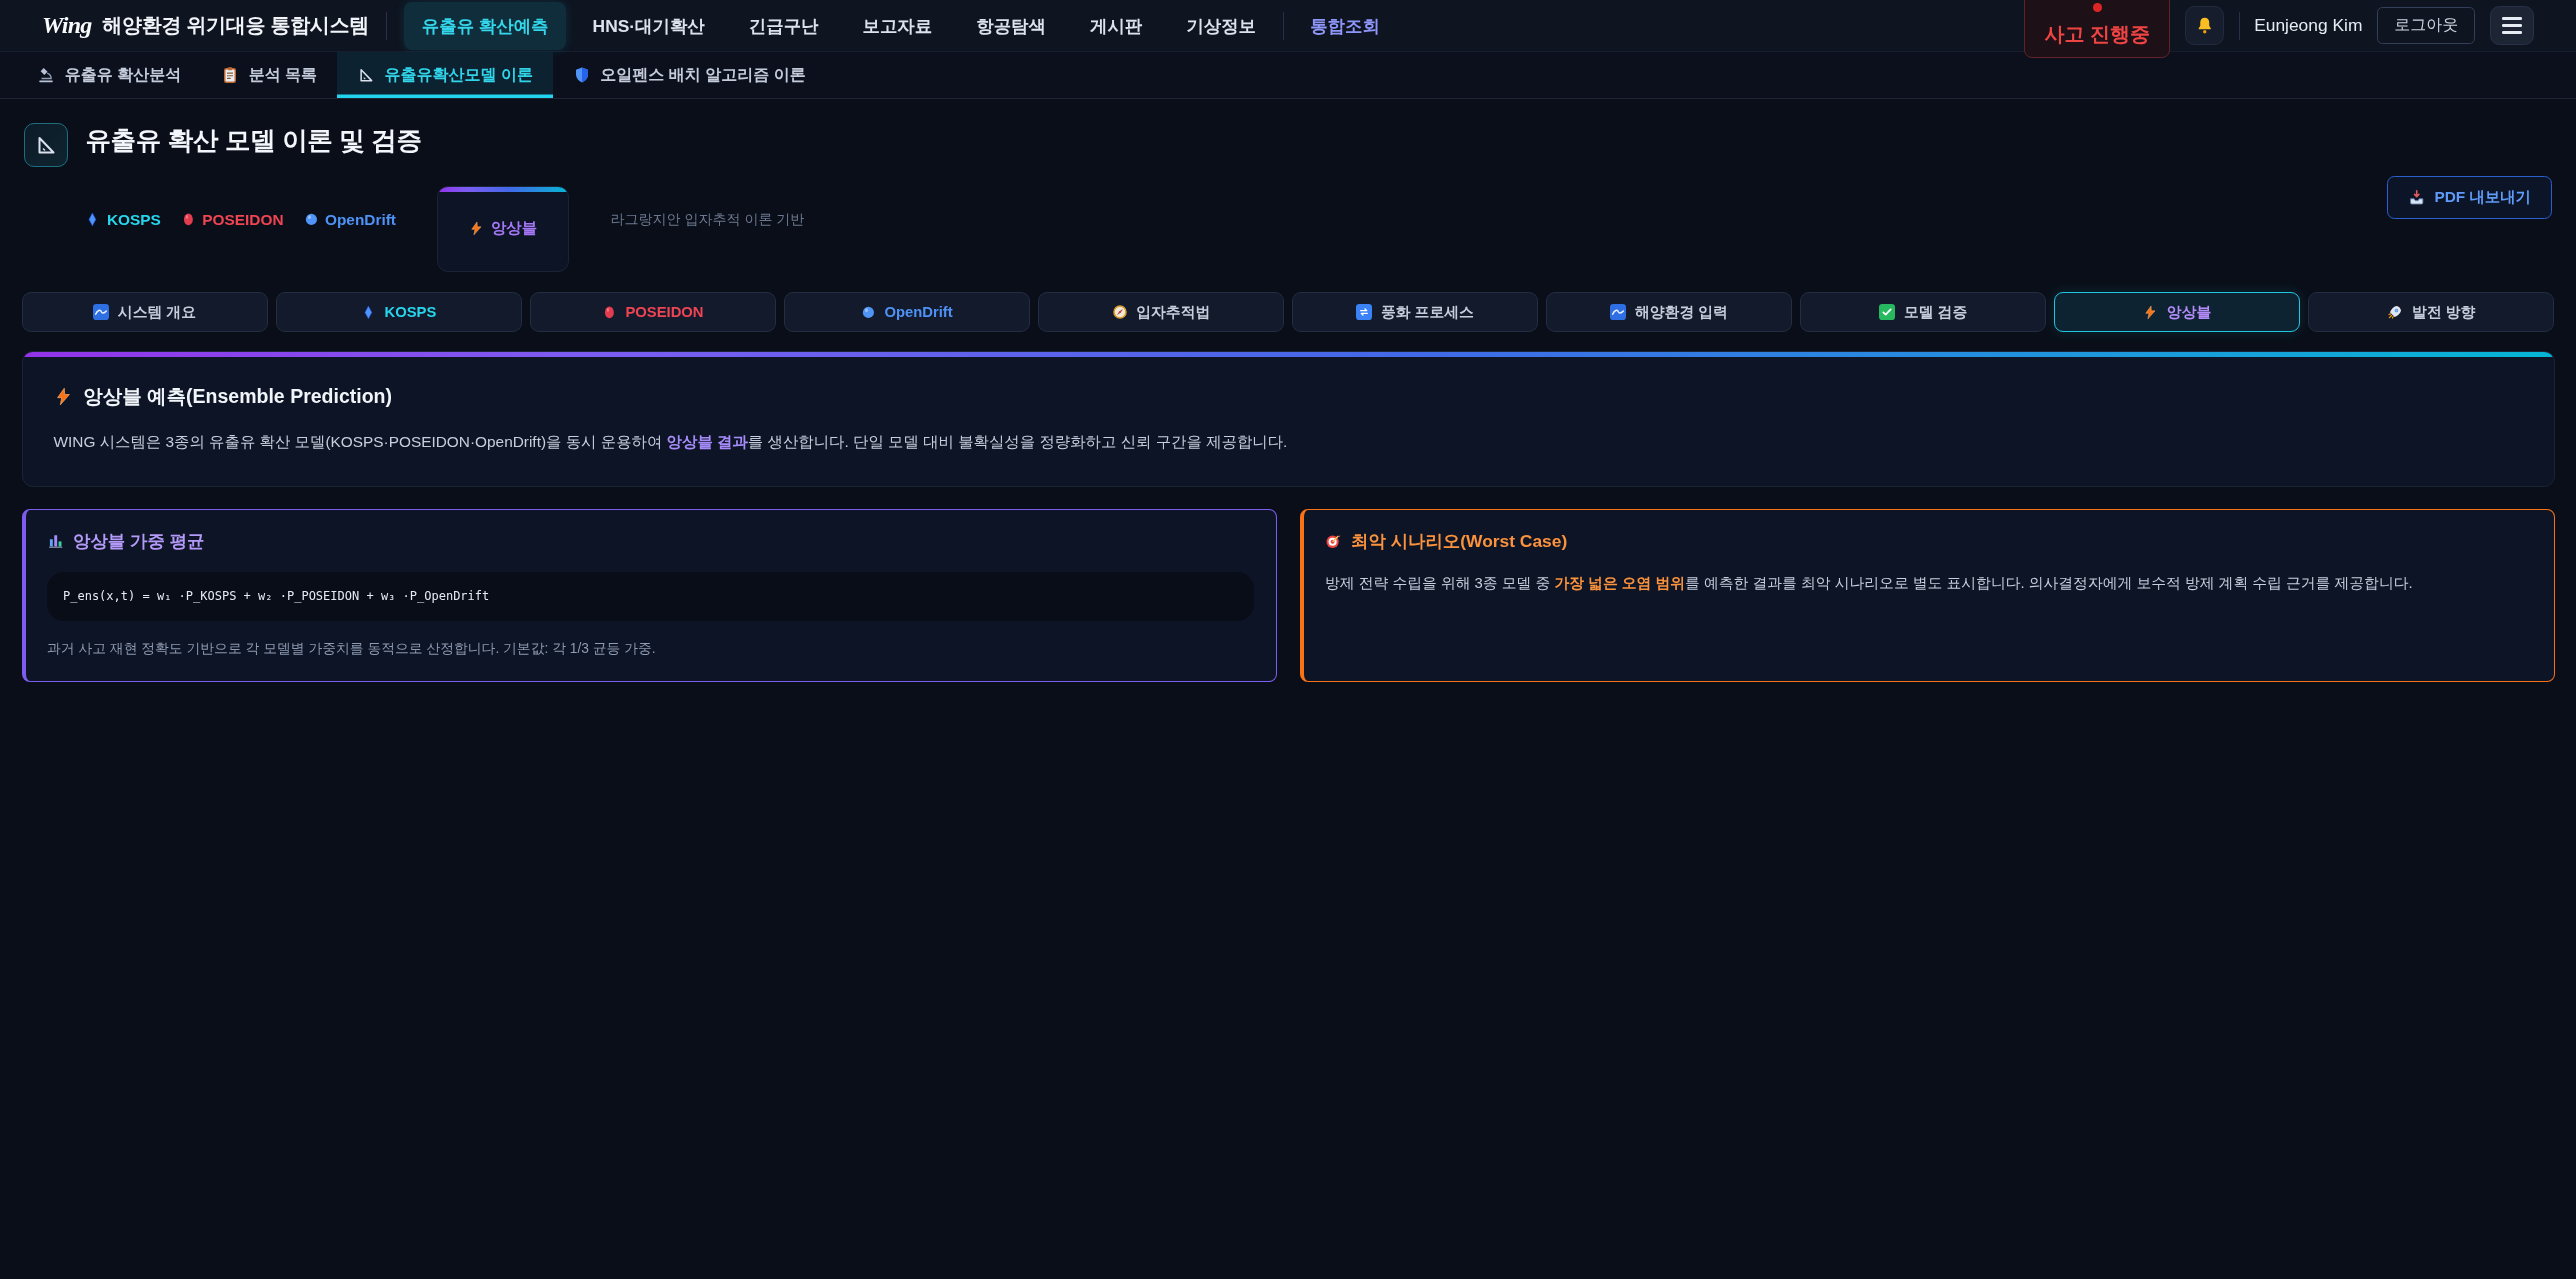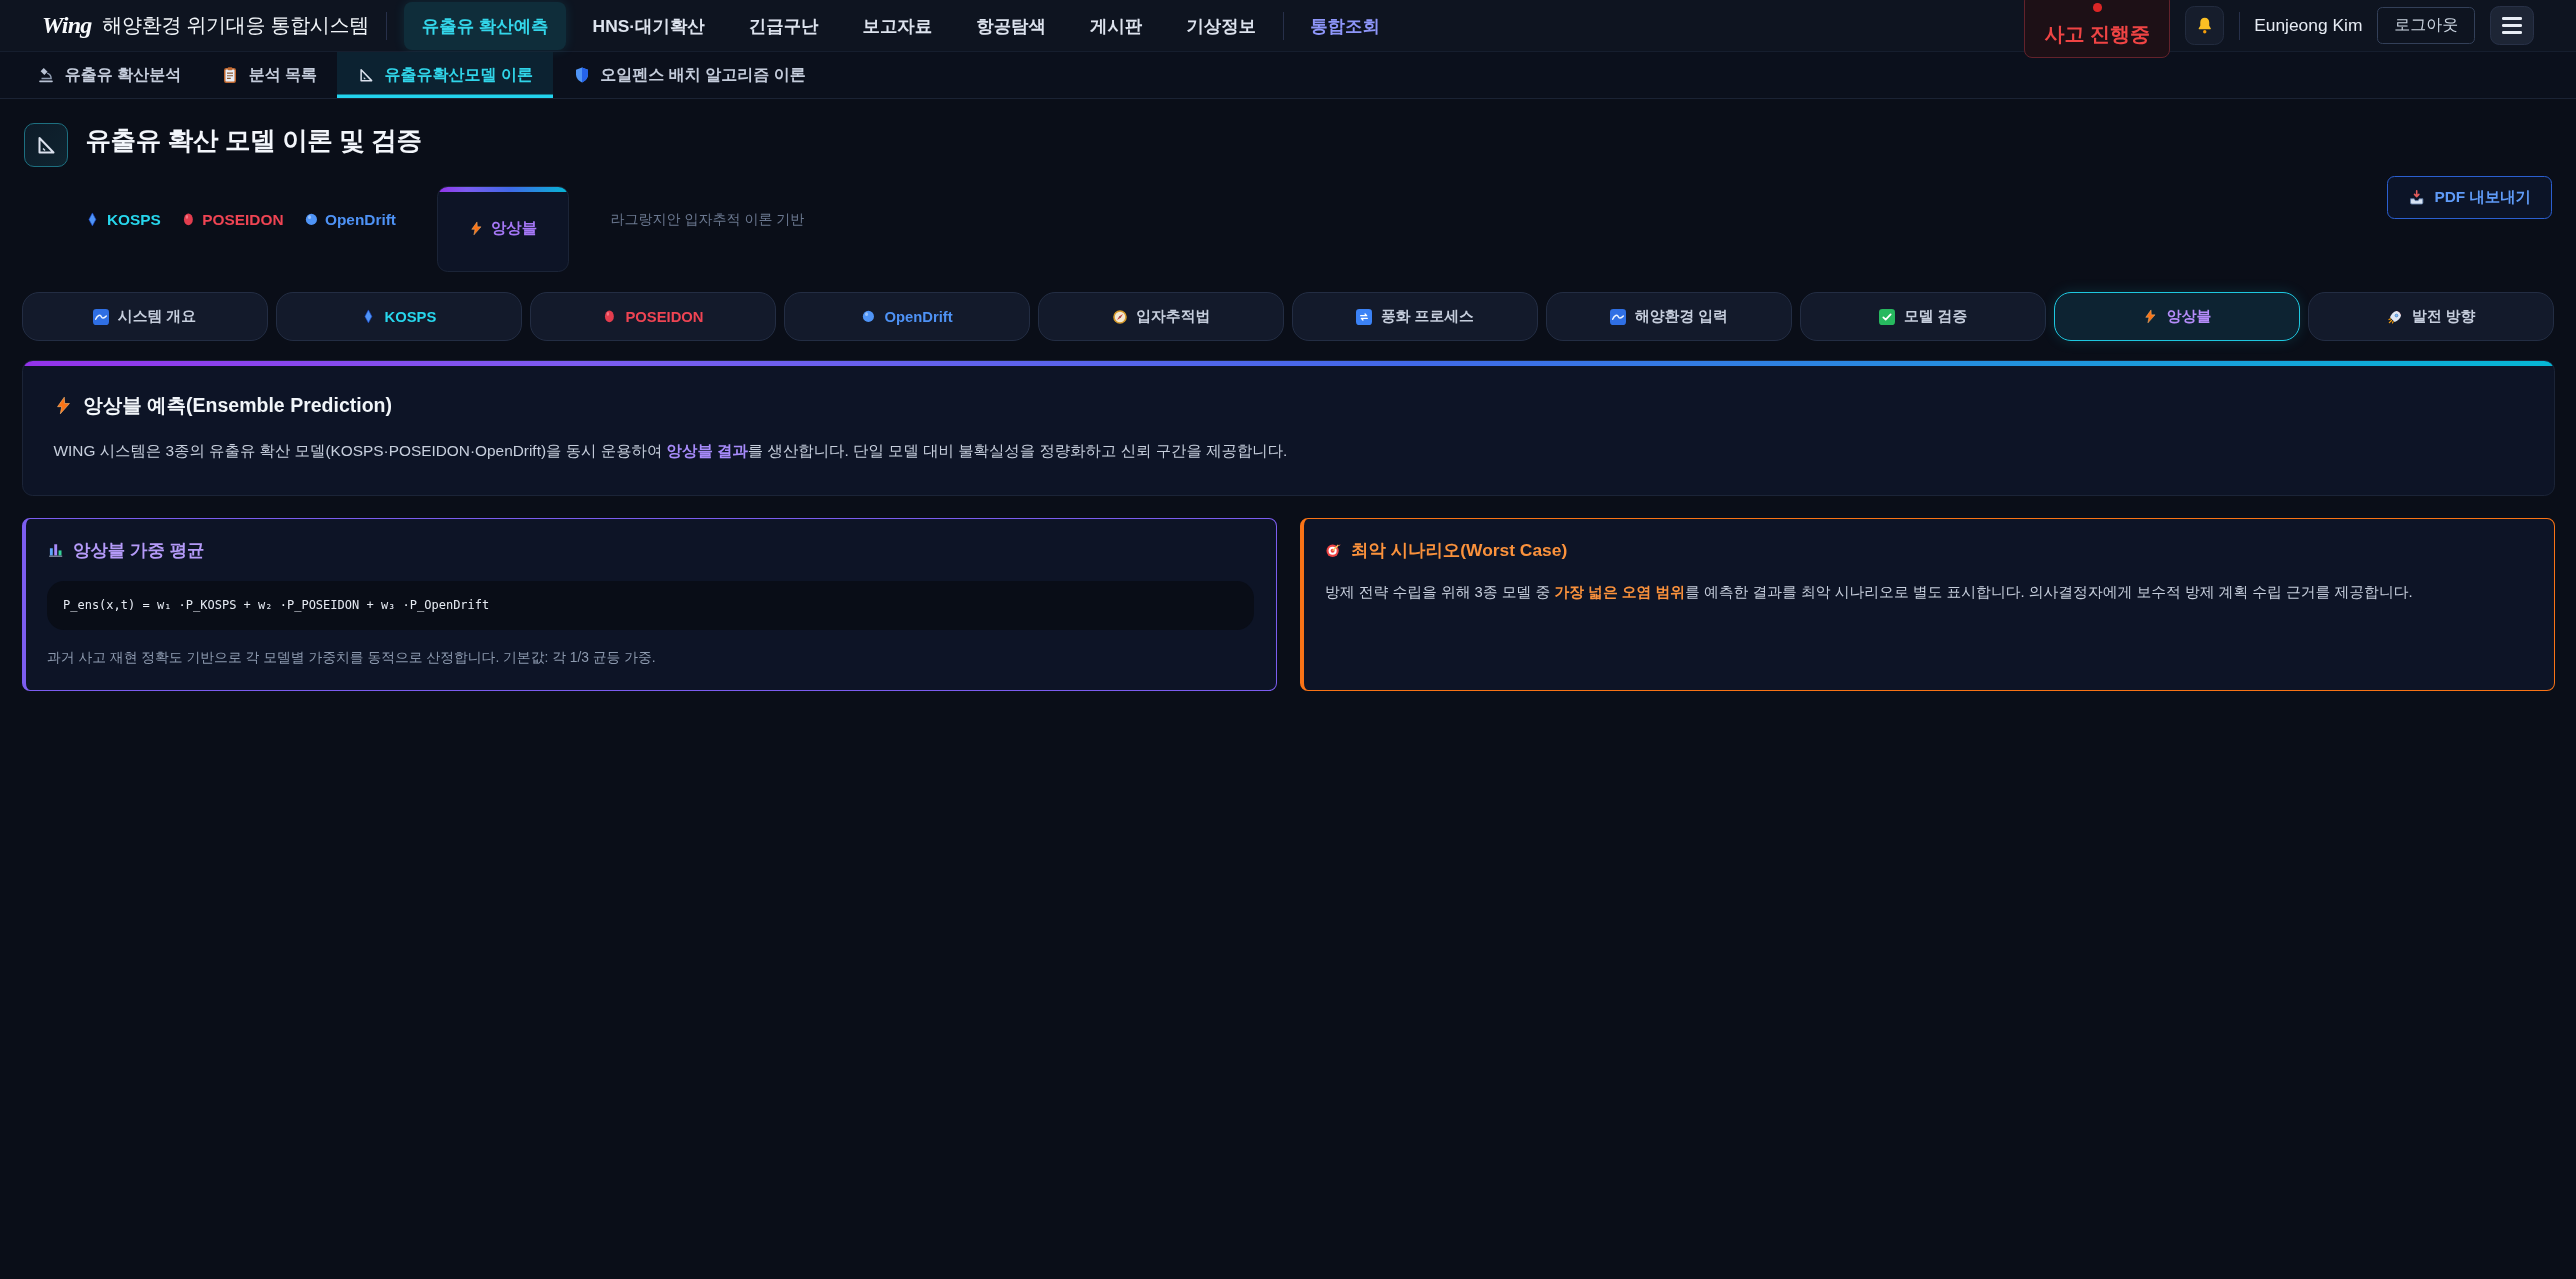--- a/index.html
+++ b/index.html
@@ -10,21 +10,21 @@
   }
   svg { display:block; }
 
   
   .topnav {
     height:52px; display:flex; align-items:center; gap:17.4px;
     padding:0 42px; background:#0e1420; border-bottom:0.7px solid #161e2e;
   }
   .logo { display:flex; align-items:center; gap:10.7px; white-space:nowrap; }
   .logo-mark { font-family:"Liberation Serif", serif; font-style:italic; font-weight:700; font-size:24px; color:#f8fafc; letter-spacing:-0.7px; }
-  .logo-title { font-size:20px; font-weight:400; color:#f1f5f9; letter-spacing:-0.3px; }
+  .logo-title { font-size:20px; font-weight:700; color:#f1f5f9; letter-spacing:-0.3px; }
   .vdiv { width:0.7px; height:28px; background:#27304a; flex:0 0 auto; }
   .nav-items { display:flex; align-items:center; gap:9.4px; }
   .nav-item { font-size:17.4px; font-weight:700; color:#dde3ee; padding:12px 17.4px; border-radius:8px; cursor:pointer; white-space:nowrap; }
   .nav-item.active { background:#0f2d3a; color:#33d6ea; box-shadow:0 0 12px rgba(34,211,238,.12); }
   .nav-item.violet { color:#8e96f9; }
   .topnav-right { margin-left:auto; display:flex; align-items:center; gap:14.8px; }
   .incident-badge {
     display:flex; align-items:center; gap:9.4px; font-size:20px; font-weight:700; color:#ef4444;
     border:0.7px solid #63222b; background:#1d1016; border-radius:8px; padding:8.7px 19px; white-space:nowrap;flex-direction:column;
   }
@@ -54,22 +54,22 @@
   .badge.poseidon{ color:#ef4453; }
   .badge.opendrift{ color:#4e92f5; }
   .badge.ensemble{ color:#a678f8; }
   .head-subtitle { color:#6b7890; font-size:14px; font-weight:500; white-space:nowrap; }
   .pdf-btn { margin-left:auto; align-self:center; display:flex; align-items:center; gap:9.4px;
     border:1.3px solid #2b5fd0; color:#5f9bf8; background:rgba(37,99,235,.07);
     font-size:15.4px; font-weight:800; border-radius:7.4px; padding:10px 20px; cursor:pointer; white-space:nowrap; font-family:inherit; }
 
   
   .chip-row { margin:4px 21.5px 0; display:flex; gap:8px; }
-  .chip { flex:1; height:49px; display:flex; align-items:center; justify-content:center; gap:8.7px;
-    border:0.7px solid #232d43; background:#131a2b; border-radius:17px;
+  .chip { flex:1; height:40px; display:flex; align-items:center; justify-content:center; gap:8.7px;
+    border:0.7px solid #232d43; background:#131a2b; border-radius:9px;
     font-size:14.8px; font-weight:700; color:#c6cedd; cursor:pointer; white-space:nowrap; }
   .chip.c-cyan   { color:#27d6ec; }
   .chip.c-red    { color:#ef4453; }
   .chip.c-blue   { color:#4e92f5; }
   .chip.active   { color:#b58cfa; border:1.3px solid #1ec8e0; background:#0d2332; box-shadow:0 0 13.4px rgba(34,211,238,.15); }
 
   
   .ensemble { margin:19px 21.5px 0; background:#0d1426; border:0.7px solid #1b2437; border-radius:10.7px;
     position:relative; overflow:hidden; padding:31px 31px 32px; }
   .ensemble::before { content:""; position:absolute; top:0; left:0; right:0; height:4.7px;

